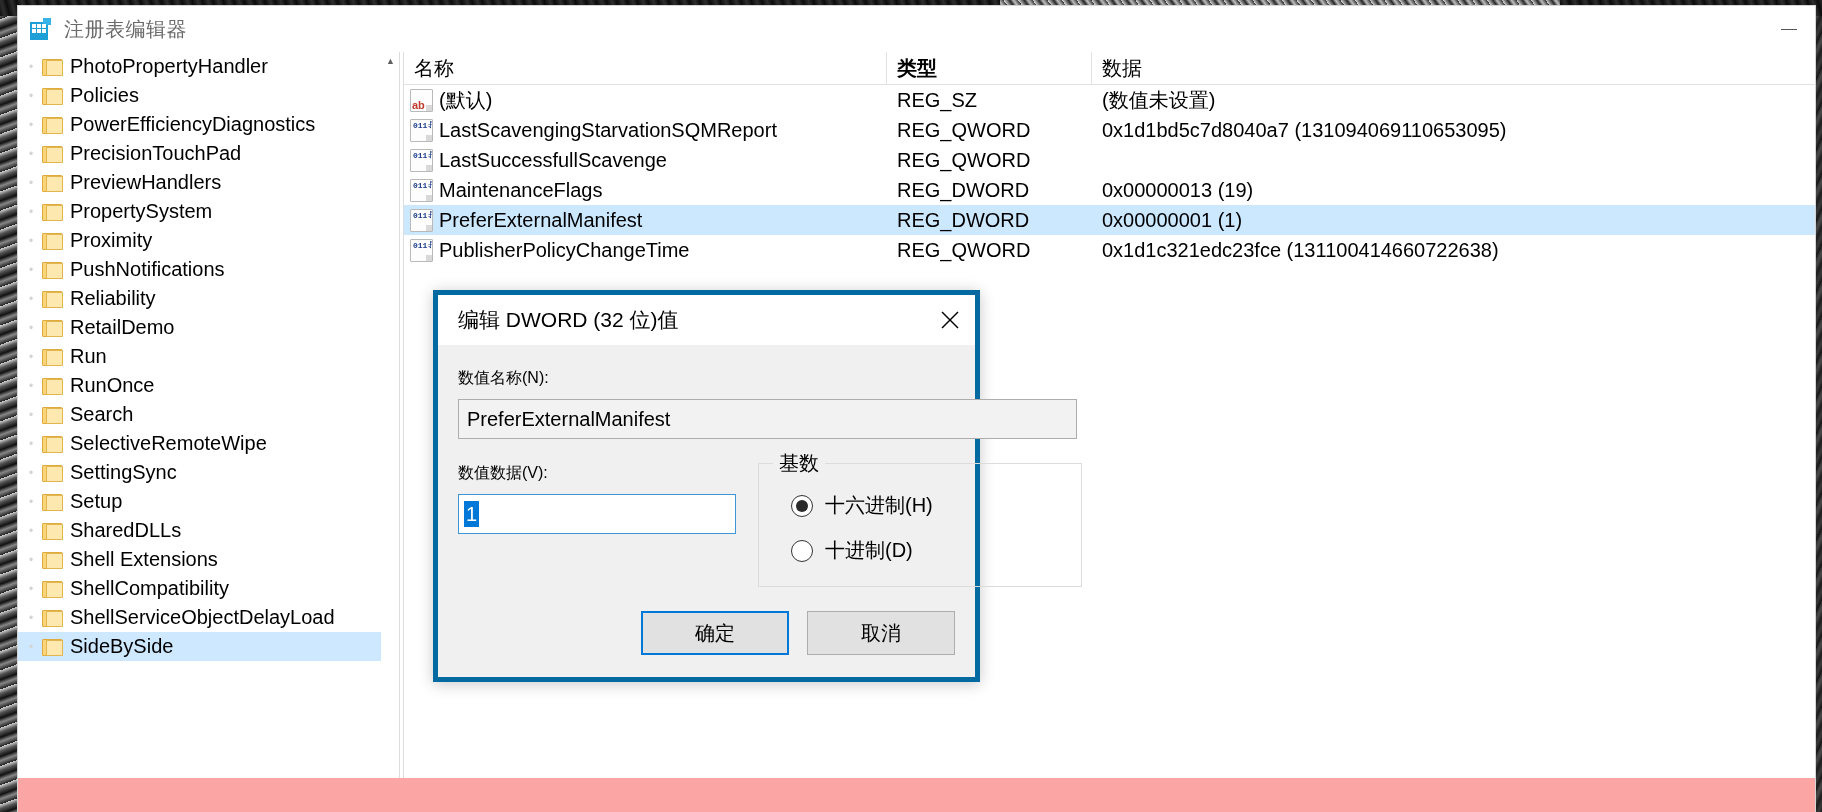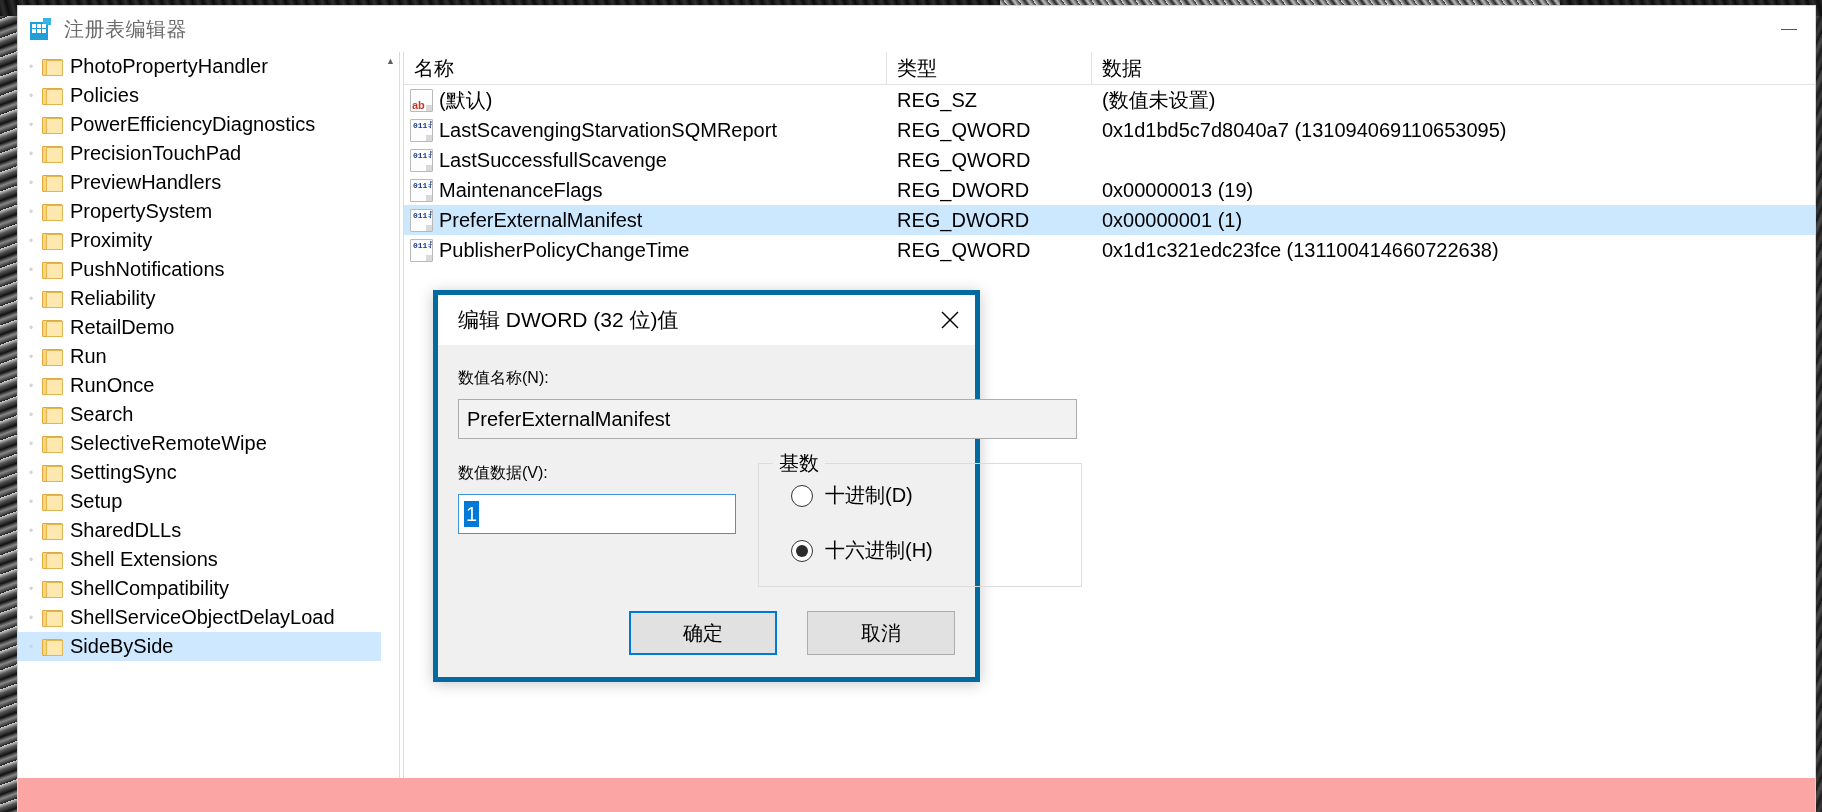--- a/index.html
+++ b/index.html
@@ -232,21 +232,21 @@
     font-size: 20px;
     color: #000;
     padding-left: 10px;
     height: 32px;
     line-height: 32px;
     border-right: 1px solid #e2e2e2;
     box-sizing: border-box;
     white-space: nowrap;
   }
   .col-name { width: 483px; flex: 0 0 auto; }
-  .col-type { width: 205px; flex: 0 0 auto; }
+  .col-type { width: 205px; flex: 0 0 auto; font-weight: bold; }
   .col-data { flex: 1 1 auto; border-right: none; }
 
   .list-row {
     display: flex;
     height: 30px;
     align-items: center;
   }
   .list-row.selected { background: #cce8ff; }
   .cell {
     font-size: 20px;
@@ -431,21 +431,21 @@
   .radio-label {
     font-size: 20px;
     color: #000;
     white-space: nowrap;
   }
   #dialog-buttons {
     position: absolute;
     right: 20px;
     bottom: 22px;
     display: flex;
-    gap: 30px;
+    gap: 18px;
   }
   .dlg-btn {
     width: 148px;
     height: 44px;
     background: #e1e1e1;
     border: 1px solid #adadad;
     font-size: 20px;
     color: #000;
     font-family: "Liberation Sans", sans-serif;
     display: flex;
@@ -759,27 +759,27 @@
         <div id="data-col">
           <div class="field-label">数值数据(V):</div>
           <div id="value-data-input-wrap">
             <input id="value-data-input" type="text" value="1" style="">
             <span id="value-data-sel">1</span>
           </div>
         </div>
 
         <div id="radix-group">
           <div id="radix-legend">基数</div>
+          <div class="radio-row" id="radio-hex-row">
+            <div class="radio-mark checked"></div>
+            <div class="radio-label">十六进制(H)</div>
+          </div>
           <div class="radio-row" id="radio-dec-row">
             <div class="radio-mark"></div>
             <div class="radio-label">十进制(D)</div>
-          </div>
-          <div class="radio-row" id="radio-hex-row">
-            <div class="radio-mark checked"></div>
-            <div class="radio-label">十六进制(H)</div>
           </div>
         </div>
       </div>
     </div>
 
     <div id="dialog-buttons">
       <div class="dlg-btn default">确定</div>
       <div class="dlg-btn">取消</div>
     </div>
   </div>

